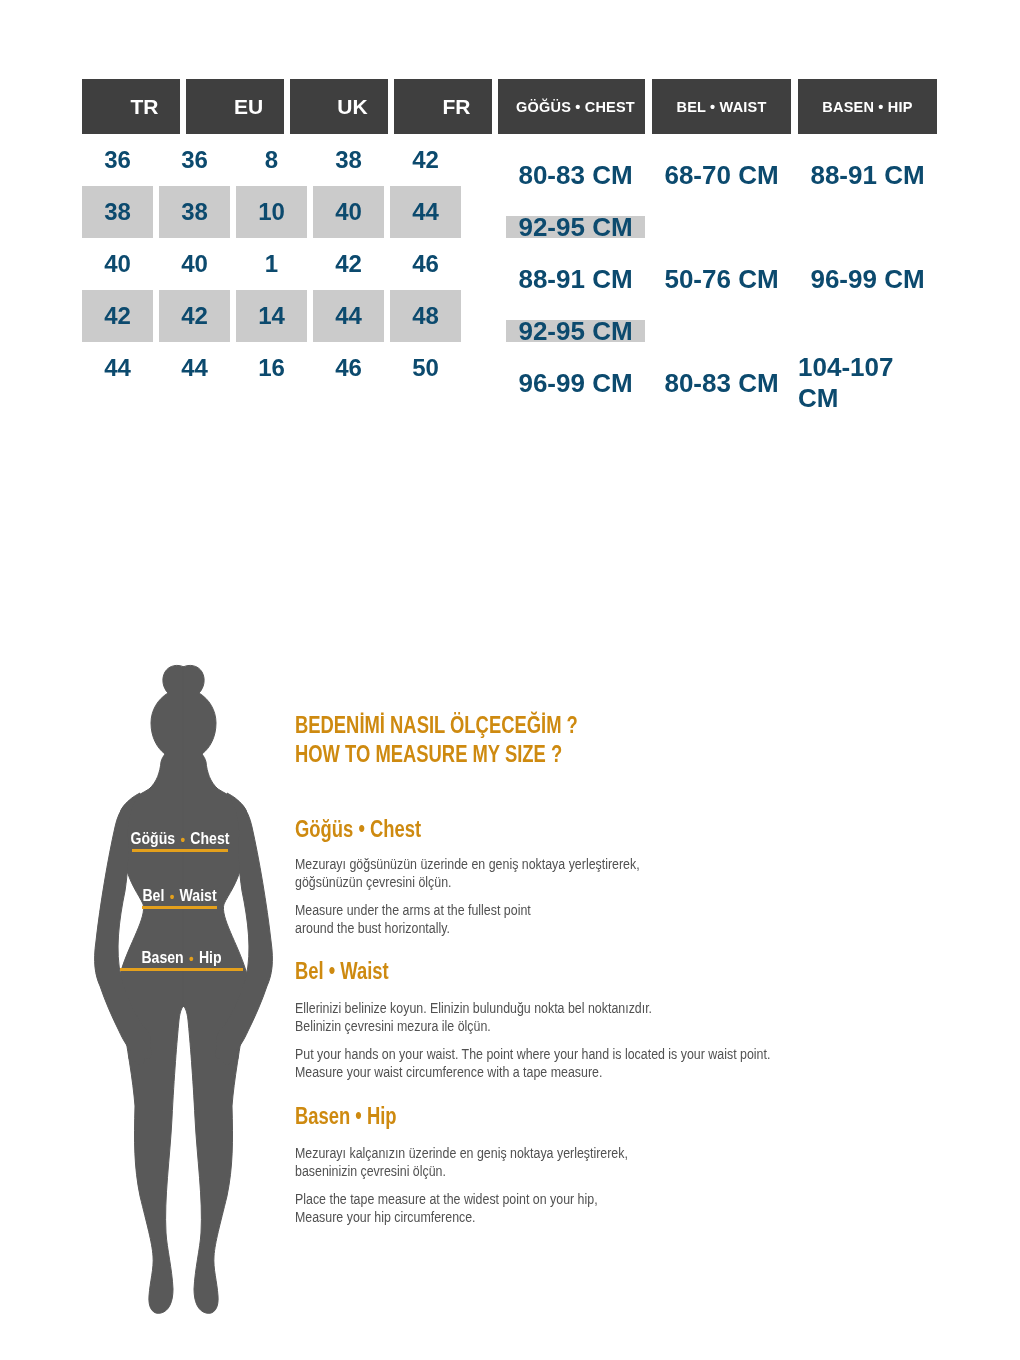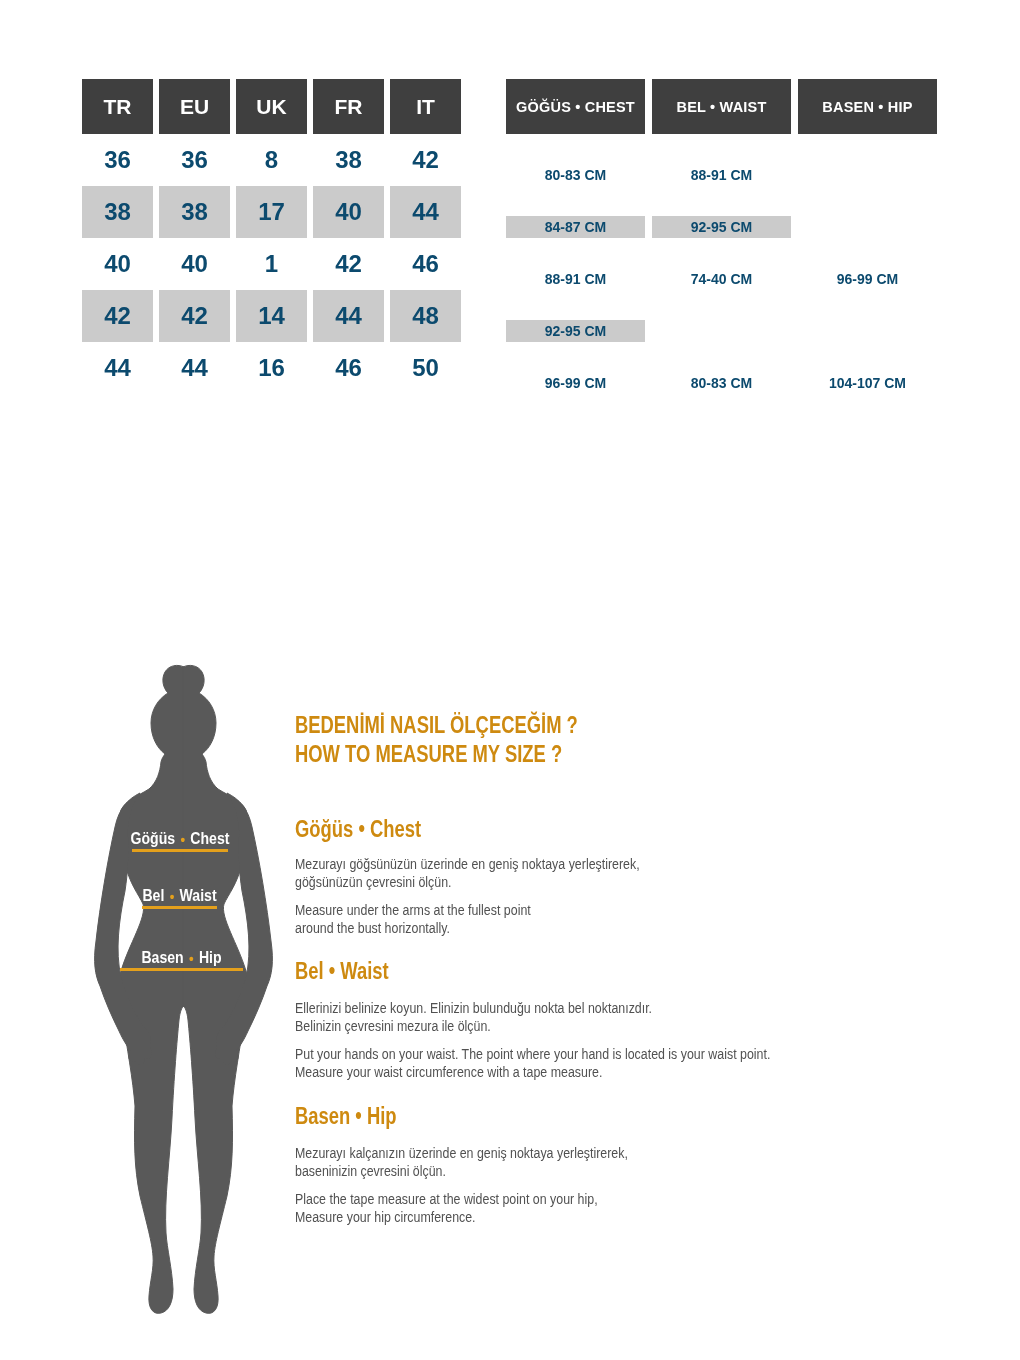--- a/index.html
+++ b/index.html
@@ -11,25 +11,25 @@
   .t-row{display:flex;height:52px;}
   .t-row.head{height:55px;}
   .cell{display:flex;align-items:center;justify-content:center;}
   .size-tbl{left:82px;top:79px;}
   .size-tbl .t-row{gap:6px;}
   .size-tbl .cell{width:71px;}
   .meas-tbl{left:506px;top:79px;}
   .meas-tbl .t-row{gap:7px;}
   .meas-tbl .cell{width:139px;}
   .cell.h{background:#3F3F3F;color:#ffffff;font-weight:bold;}
-  .size-tbl .cell.h{font-size:21px;}
+  .size-tbl .cell.h{font-size:21px;padding-left:27px;}
   .meas-tbl .cell.h{font-size:14.5px;letter-spacing:.2px;}
   .cell.v{font-weight:bold;color:#0c4a6e;}
   .size-tbl .cell.v{font-size:24px;}
-  .meas-tbl .cell.v{font-size:14px;margin-top:30px;}
+  .meas-tbl .cell.v{font-size:26px;margin-top:30px;}
   .t-row.alt .cell{background:#CBCBCB;}
 
   
   #figure-svg{position:absolute;left:83px;top:655px;width:210px;height:670px;}
   .body-label{position:absolute;display:flex;align-items:center;justify-content:center;
               white-space:nowrap;color:#ffffff;font-weight:bold;font-size:16px;height:18px;
               transform:scaleX(.88);}
   .body-label .dot{color:#E4A01C;margin:0 6px;font-size:15px;}
   .body-line{position:absolute;height:3px;background:#E4A01C;}
   #chest-label{left:132px;top:830px;width:96px;}
@@ -65,21 +65,21 @@
     <div class="t-row">
       <div class="cell v">36</div>
       <div class="cell v">36</div>
       <div class="cell v">8</div>
       <div class="cell v">38</div>
       <div class="cell v">42</div>
     </div>
     <div class="t-row alt">
       <div class="cell v">38</div>
       <div class="cell v">38</div>
-      <div class="cell v">17</div>
+      <div class="cell v">10</div>
       <div class="cell v">40</div>
       <div class="cell v">44</div>
     </div>
     <div class="t-row">
       <div class="cell v">40</div>
       <div class="cell v">40</div>
       <div class="cell v">1</div>
       <div class="cell v">42</div>
       <div class="cell v">46</div>
     </div>
@@ -100,29 +100,29 @@
   </div>
 
   <div class="tbl meas-tbl">
     <div class="t-row head">
       <div class="cell h">GÖĞÜS • CHEST</div>
       <div class="cell h">BEL • WAIST</div>
       <div class="cell h">BASEN • HIP</div>
     </div>
     <div class="t-row">
       <div class="cell v">80-83 CM</div>
+      <div class="cell v">68-70 CM</div>
       <div class="cell v">88-91 CM</div>
     </div>
     <div class="t-row alt">
-      <div class="cell v">84-87 CM</div>
       <div class="cell v">92-95 CM</div>
     </div>
     <div class="t-row">
       <div class="cell v">88-91 CM</div>
-      <div class="cell v">74-40 CM</div>
+      <div class="cell v">50-76 CM</div>
       <div class="cell v">96-99 CM</div>
     </div>
     <div class="t-row alt">
       <div class="cell v">92-95 CM</div>
     </div>
     <div class="t-row">
       <div class="cell v">96-99 CM</div>
       <div class="cell v">80-83 CM</div>
       <div class="cell v">104-107 CM</div>
     </div>

